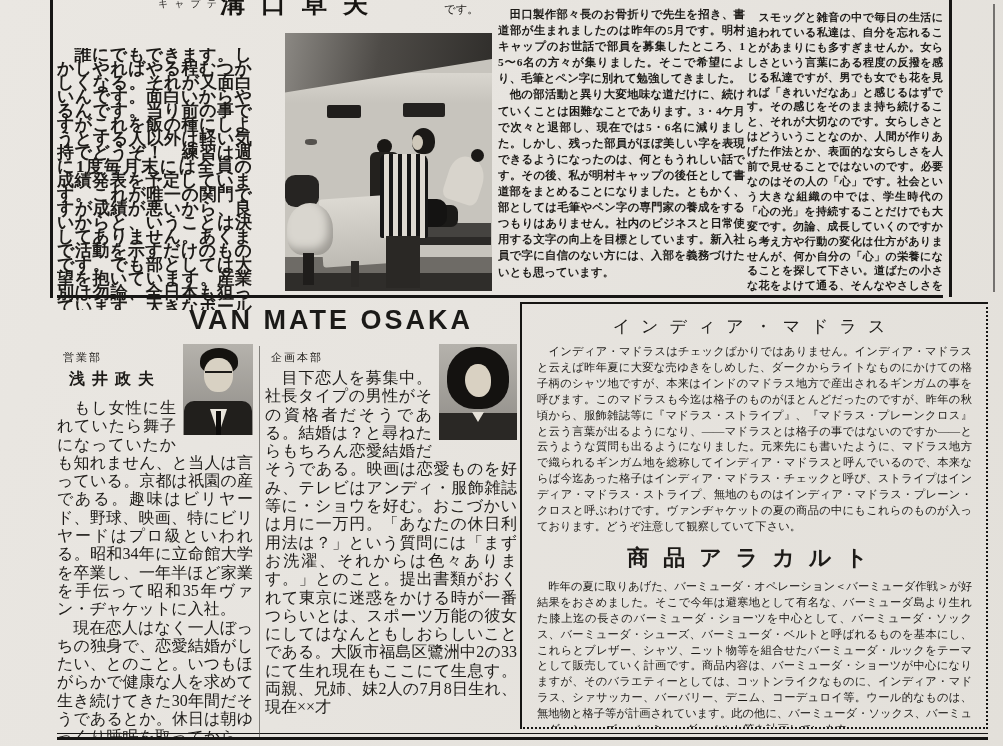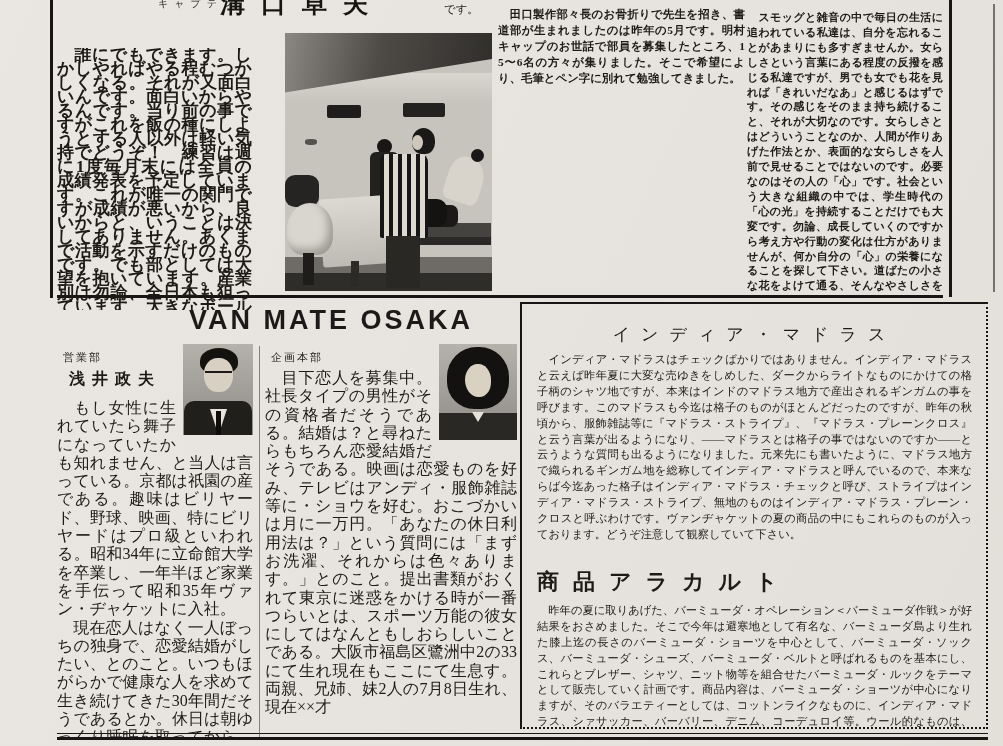--- a/index.html
+++ b/index.html
@@ -76,24 +76,24 @@
   .m-shirt{bottom:0;left:27px;width:17px;height:26px;background:#e8e4db;clip-path:polygon(0 0,100% 0,50% 100%);}
   .m-tie{bottom:0;left:33px;width:5px;height:24px;background:#0e0d0c;}
   .w-hair{top:3px;left:8px;width:62px;height:62px;background:#141210;border-radius:48% 48% 44% 44%;}
   .w-face{top:20px;left:26px;width:26px;height:33px;background:#d9d1c2;border-radius:50% 50% 46% 54%;}
   .w-body{bottom:0;left:0;width:100%;height:27px;background:#2a2825;}
   .w-collar{bottom:18px;left:33px;width:12px;height:10px;background:#e6e2d9;clip-path:polygon(0 0,100% 0,50% 100%);}
   
   .box{position:absolute;left:520px;top:302px;width:468px;height:427px;box-sizing:border-box;
     border-top:2px solid #161513;border-left:2px solid #161513;
     border-right:2px dotted #161513;border-bottom:2px dotted #161513;
-    padding:16px 14px 6px 15px;overflow:hidden;}
+    padding:8px 14px 6px 15px;overflow:hidden;}
   .bx-title1{text-align:center;font-size:17px;letter-spacing:11px;margin:3px 0 6px;white-space:nowrap;}
   .bx-body{font-size:11.3px;line-height:15.9px;text-align:justify;word-break:break-all;margin:0;}
-  .bx-title2{font-size:22px;font-weight:bold;letter-spacing:14px;margin:24px 0 6px;white-space:nowrap;}
+  .bx-title2{text-align:center;font-size:22px;font-weight:bold;letter-spacing:14px;margin:8px 0 6px;white-space:nowrap;}
 </style>
 </head>
 <body>
 
 <div class="page">
 
   <div class="vrule" style="left:50px;top:0;width:2.5px;height:298px;"></div>
   <div class="vrule" style="left:949px;top:0;width:2.5px;height:297px;"></div>
   <div class="vrule faint" style="left:993px;top:4px;width:1.5px;height:288px;"></div>
   <div class="hrule" style="left:57px;top:295px;width:886px;height:2.5px;"></div>
@@ -133,20 +133,21 @@
     <div class="ph-stool-top"></div>
     <div class="ph-stool-stem"></div>
     <div class="ph-stripe-head"></div>
     <div class="ph-stripe-face"></div>
     <div class="ph-stripe-torso"></div>
     <div class="ph-stripe-legs"></div>
   </div>
 
   <div class="col col3">
     <p>　田口製作部々長のお骨折りで先生を招き、書道部が生まれましたのは昨年の5月です。明村キャップのお世話で部員を募集したところ、15〜6名の方々が集りました。そこで希望により、毛筆とペン字に別れて勉強してきました。</p>
+    <p>　他の部活動と異り大変地味な道だけに、続けていくことは困難なことであります。3・4ケ月で次々と退部し、現在では5・6名に減りました。しかし、残った部員がほぼ美しい字を表現できるようになったのは、何ともうれしい話です。その後、私が明村キャップの後任として書道部をまとめることになりました。ともかく、部としては毛筆やペン字の専門家の養成をするつもりはありません。社内のビジネスと日常使用する文字の向上を目標としています。新入社員で字に自信のない方には、入部を義務づけたいとも思っています。</p>
   </div>
 
   <div class="col col4">
     <p>　スモッグと雑音の中で毎日の生活に追われている私達は、自分を忘れることがあまりにも多すぎませんか。女らしさという言葉にある程度の反撥を感じる私達ですが、男でも女でも花を見れば「きれいだなあ」と感じるはずです。その感じをそのまま持ち続けること、それが大切なのです。女らしさとはどういうことなのか、人間が作りあげた作法とか、表面的な女らしさを人前で見せることではないのです。必要なのはその人の「心」です。社会という大きな組織の中では、学生時代の「心の光」を持続することだけでも大変です。勿論、成長していくのですから考え方や行動の変化は仕方がありませんが、何か自分の「心」の栄養になることを探して下さい。道ばたの小さな花をよけて通る、そんなやさしさを育てるために、お花の好きな人は集って下さい。毎週月曜日、三階の食堂です。</p>
   </div>
 
   <div class="vm">
     <div class="vm-title">VAN MATE OSAKA</div>
     <div class="vm-row">
 

